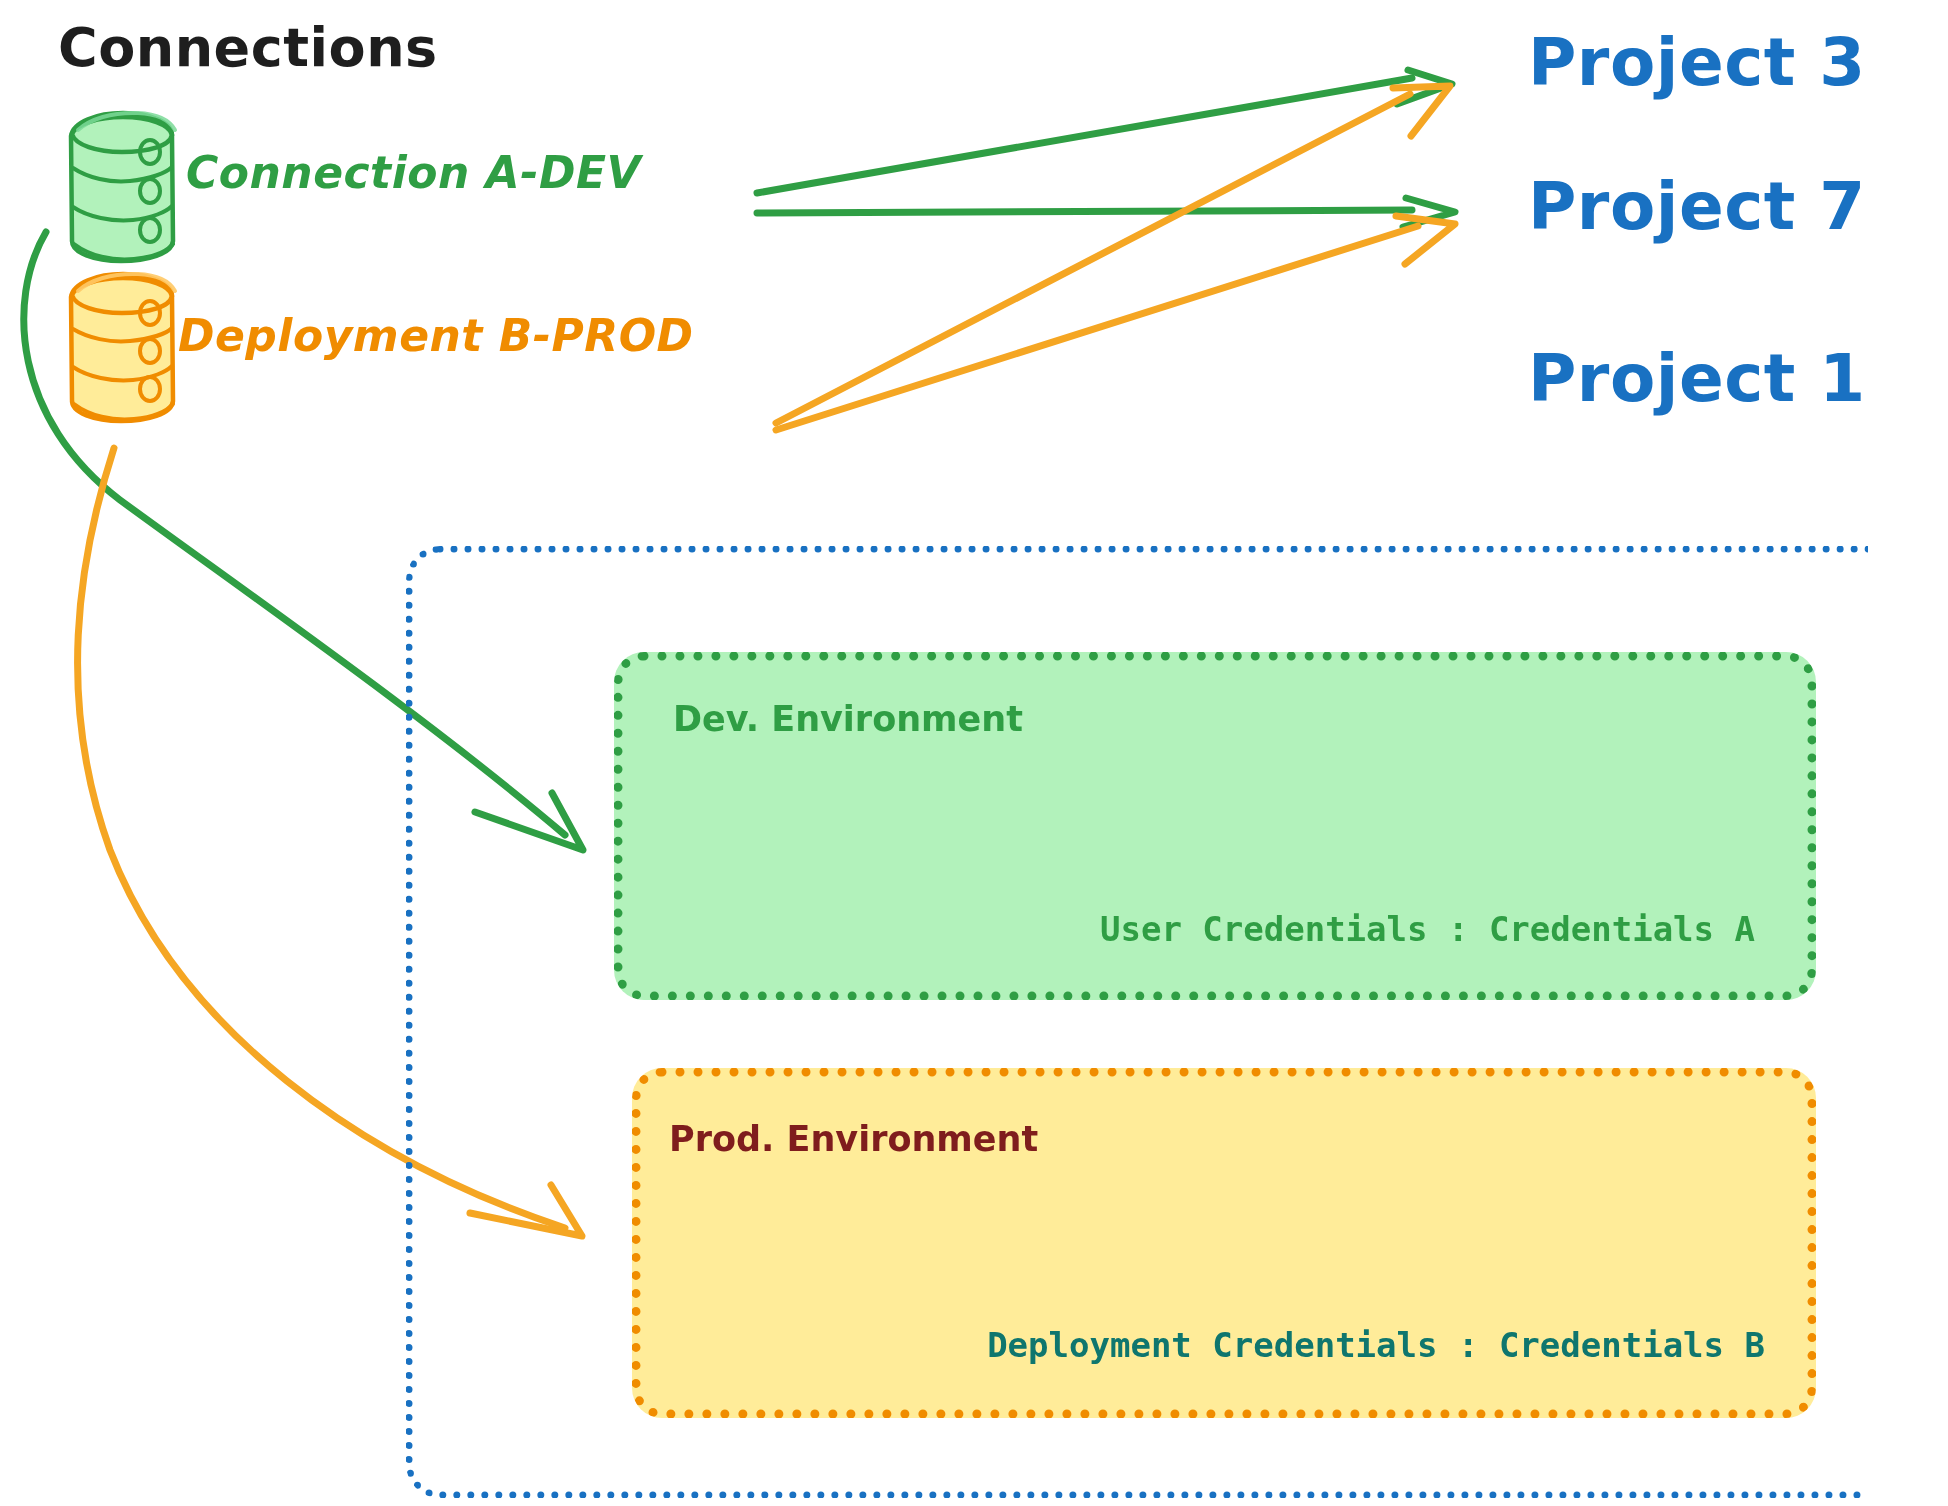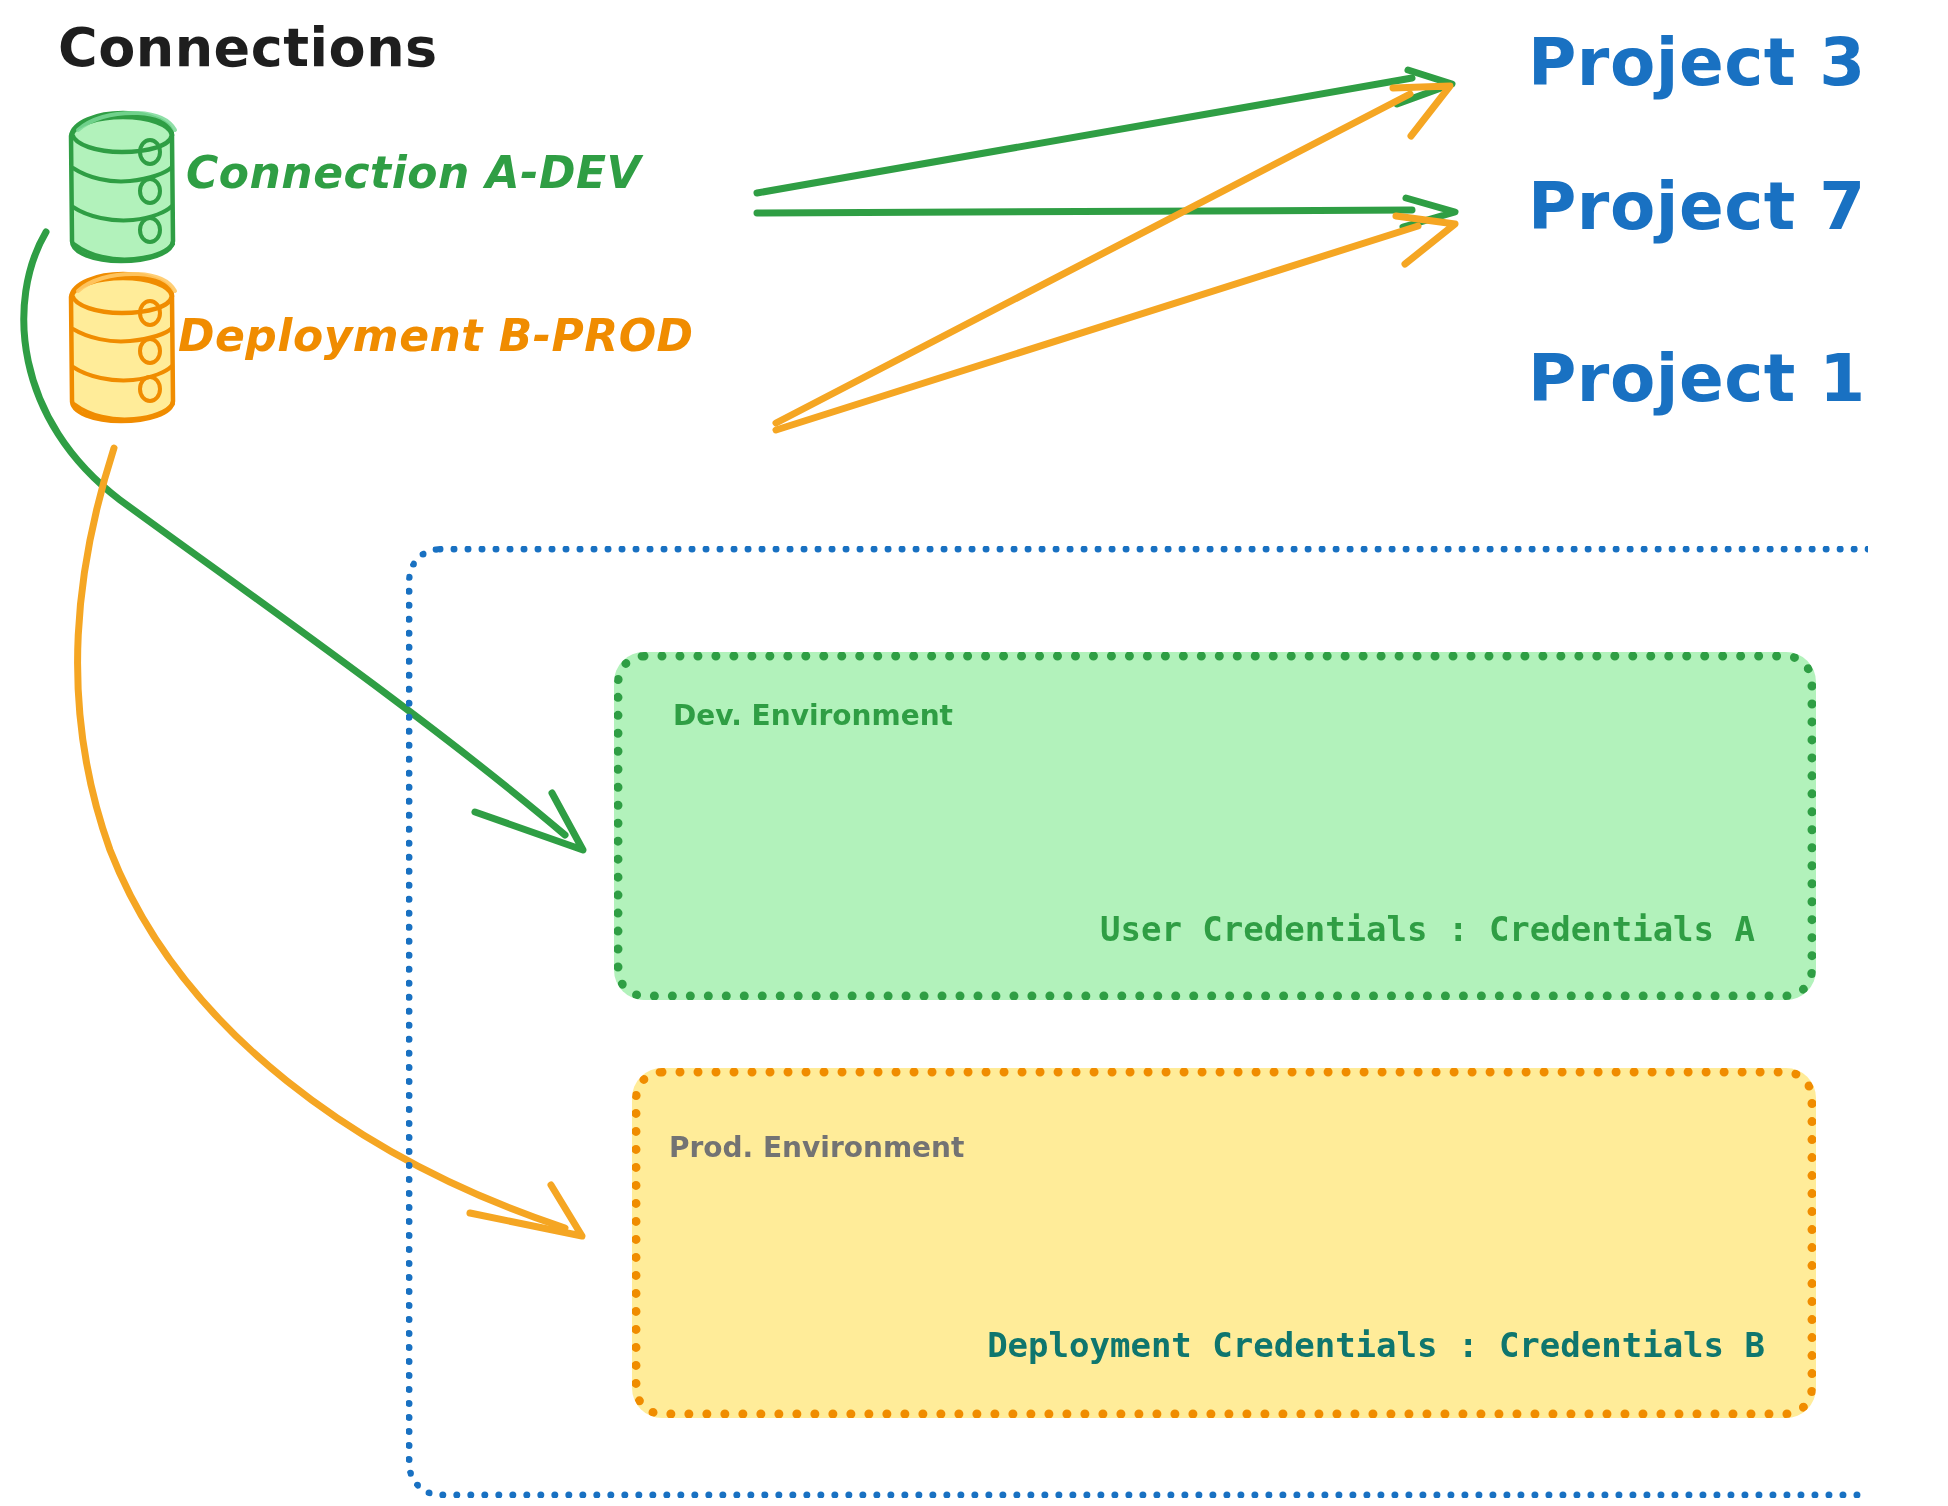--- a/index.html
+++ b/index.html
@@ -98,33 +98,32 @@
     width: 1184px;
     height: 350px;
     border: 9px dotted #f08c00;
     background: #ffec99;
   }
 
   .env-title {
     position: absolute;
     font-family: "DejaVu Sans", sans-serif;
     font-weight: 700;
-    font-size: 28px;
+    font-size: 35px;
     white-space: nowrap;
   }
   #dev-env-title {
     left: 50px;
     top: 38px;
     color: #2f9e44;
   }
   #prod-env-title {
     left: 28px;
     top: 42px;
-    color: #737373;
-    margin-top: 12px;
+    color: #7f1d1d;
   }
 
   .cred-line {
     position: absolute;
     font-family: "DejaVu Sans Mono", "Liberation Mono", monospace;
     font-weight: 700;
     font-size: 34px;
     white-space: nowrap;
   }
   #dev-cred {

